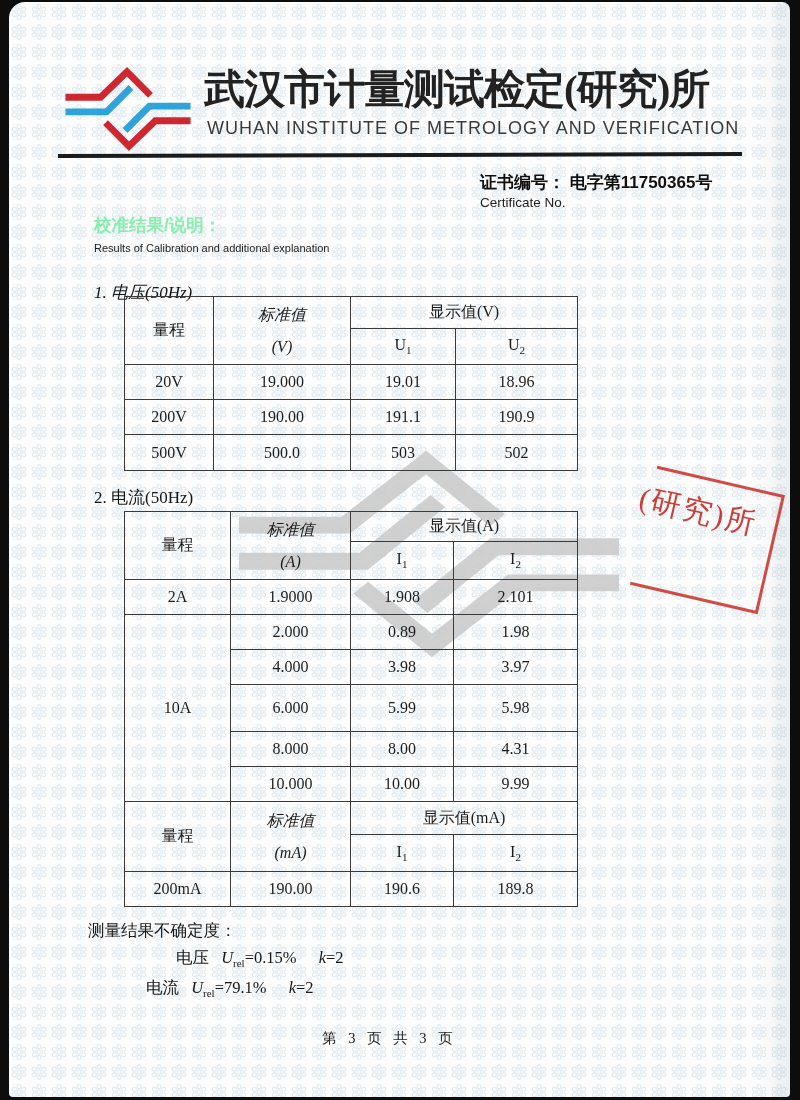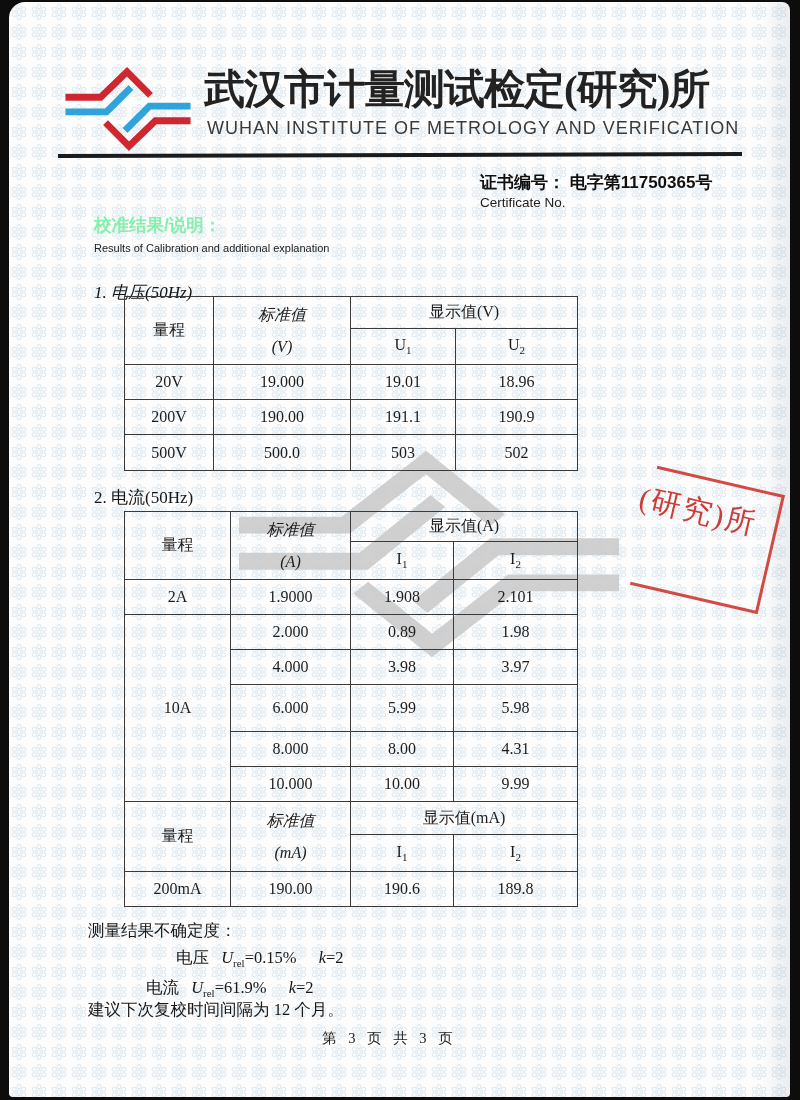--- a/index.html
+++ b/index.html
@@ -248,25 +248,24 @@
     <div class="abs u-line" style="left:88px;top:920px;">测量结果不确定度：</div>
 
     <div class="abs u-line" style="left:176px;top:947px;">
       <span>电压</span>
       <span class="gap" style="width:8px;"></span><i>U</i><sub>rel</sub><span>=0.15%</span>
       <span class="gap"></span><i>k</i><span>=2</span>
     </div>
 
     <div class="abs u-line" style="left:146px;top:977px;">
       <span>电流</span>
-      <span class="gap" style="width:8px;"></span><i>U</i><sub>rel</sub><span>=61.9%</span>
+      <span class="gap" style="width:8px;"></span><i>U</i><sub>rel</sub><span>=79.1%</span>
       <span class="gap"></span><i>k</i><span>=2</span>
     </div>
 
-    <div class="abs u-line" style="left:88px;top:999px;">建议下次复校时间间隔为 12 个月。</div>
 
     <div class="abs footer" style="left:322px;top:1029px;">第 3 页 共 3 页</div>
 
     <div class="stamp">
       <div class="stamp-text">(研究)所</div>
     </div>
   </div>
 </div>
 
 </body></html>

